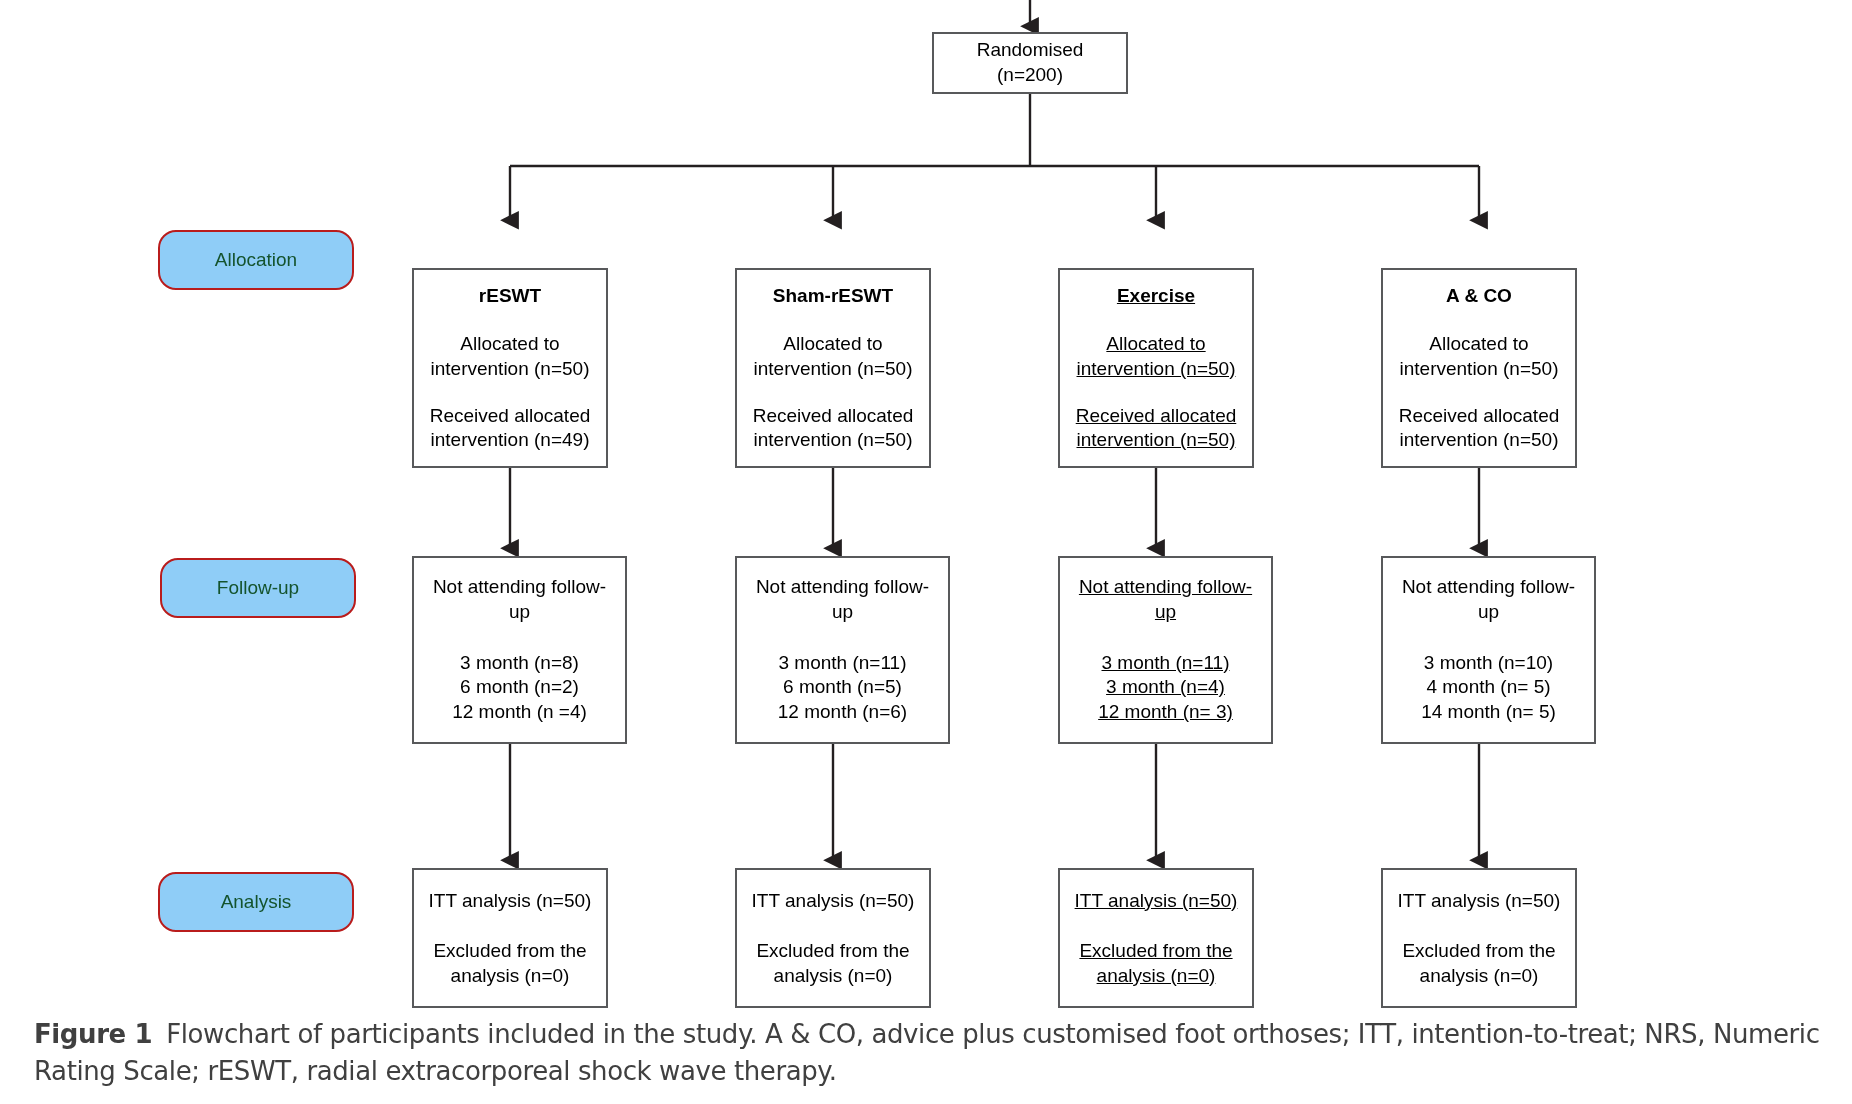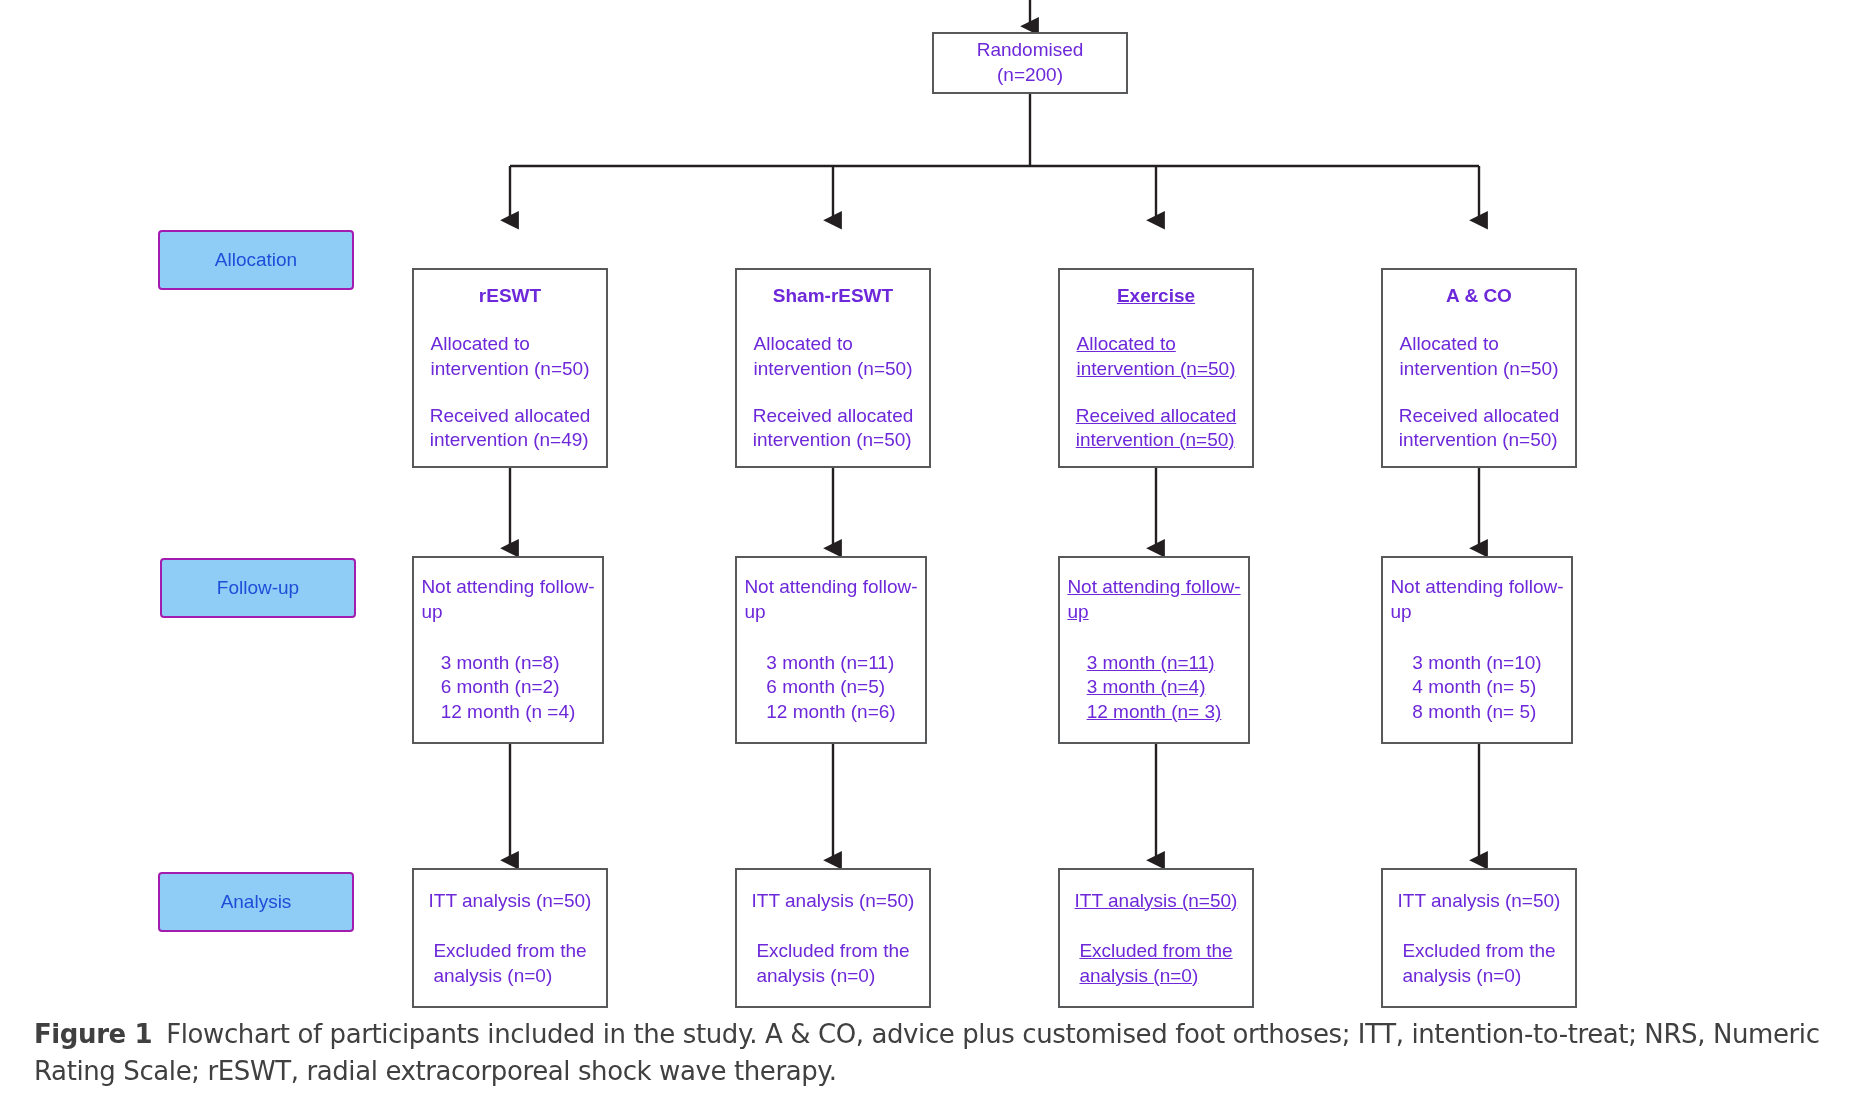--- a/index.html
+++ b/index.html
@@ -34,22 +34,22 @@
     width: 1852px;
     height: 1010px;
   }
 
   
   .node {
     position: absolute;
     box-sizing: border-box;
     border: 2px solid #58595b;
     background: #ffffff;
-    color: #6d28d9;
-    text-align: left;
+    color: #000000;
+    text-align: center;
     font-size: 19px;
     line-height: 1.33;
     display: flex;
     flex-direction: column;
     align-items: center;
     justify-content: center;
   }
   .node .para {
     margin: 0;
     padding: 0 6px;
@@ -74,44 +74,44 @@
     height: 62px;
     font-size: 19px;
   }
 
   
   .stage-pill {
     position: absolute;
     box-sizing: border-box;
     width: 196px;
     height: 60px;
-    border: 2px solid #a21caf;
-    border-radius: 4px;
+    border: 2px solid #b91c1c;
+    border-radius: 18px;
     background: #8fcdf7;
-    color: #1d4ed8;
+    color: #14532d;
     font-size: 19px;
     display: flex;
     align-items: center;
     justify-content: center;
   }
   #pill-allocation { left: 158px; top: 230px; }
   #pill-followup   { left: 160px; top: 558px; }
   #pill-analysis   { left: 158px; top: 872px; }
 
   
   .alloc-box {
     top: 228px;
     width: 196px;
     height: 200px;
     padding: 10px 4px;
     margin-top: 40px;
   }
   .follow-box {
     top: 556px;
-    width: 192px;
+    width: 215px;
     height: 188px;
     padding: 6px 4px;
   }
   .analysis-box {
     top: 868px;
     width: 196px;
     height: 140px;
     padding: 16px 4px;
   }
   .col-0 { left: 412px; }
@@ -284,21 +284,21 @@
     </div>
 
     <div class="node follow-box col-3">
       <div class="title">
         <div class="tight">Not attending follow-</div>
         <div class="tight">up</div>
       </div>
       <div class="lines">
         <div class="tight">3 month (n=10)</div>
         <div class="tight">4 month (n= 5)</div>
-        <div class="tight">8 month (n= 5)</div>
+        <div class="tight">14 month (n= 5)</div>
       </div>
     </div>
 
     <div class="node analysis-box col-0">
       <div class="para">ITT analysis (n=50)</div>
       <div class="para">
         <div class="tight">Excluded from the</div>
         <div class="tight">analysis (n=0)</div>
       </div>
     </div>

